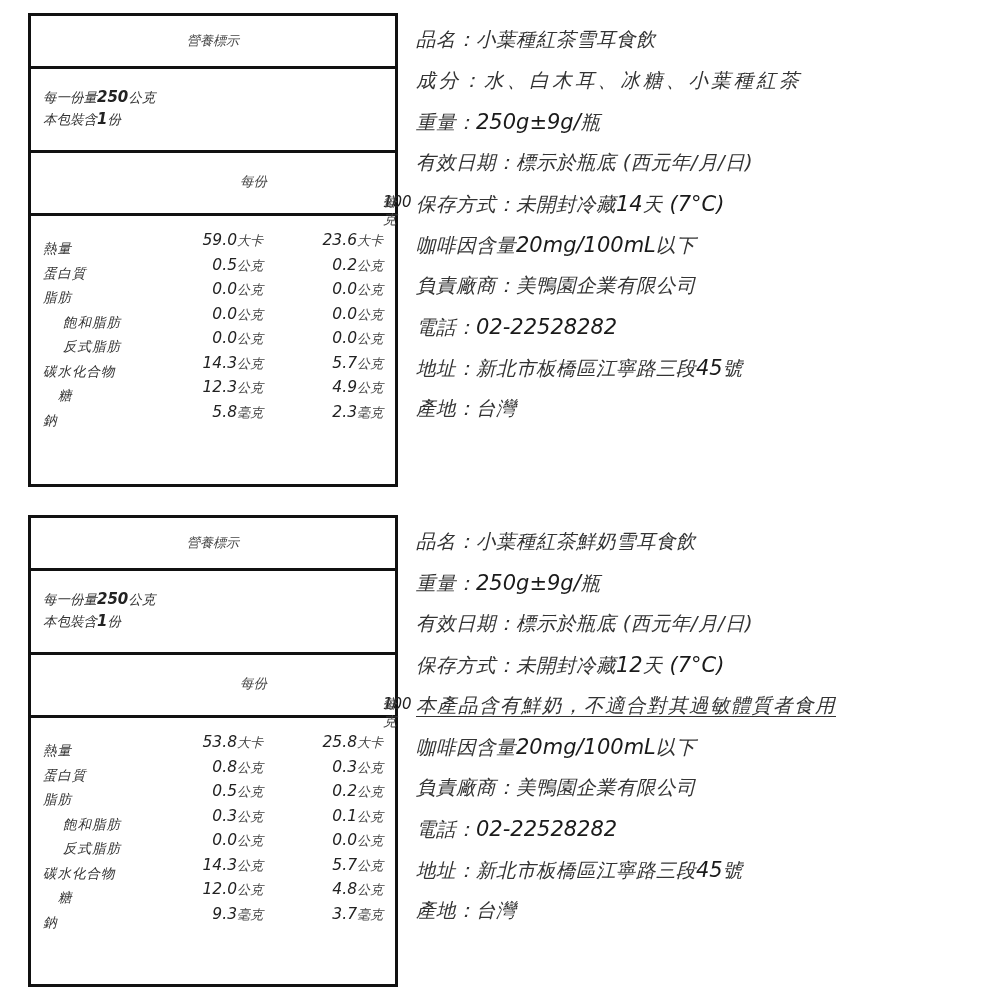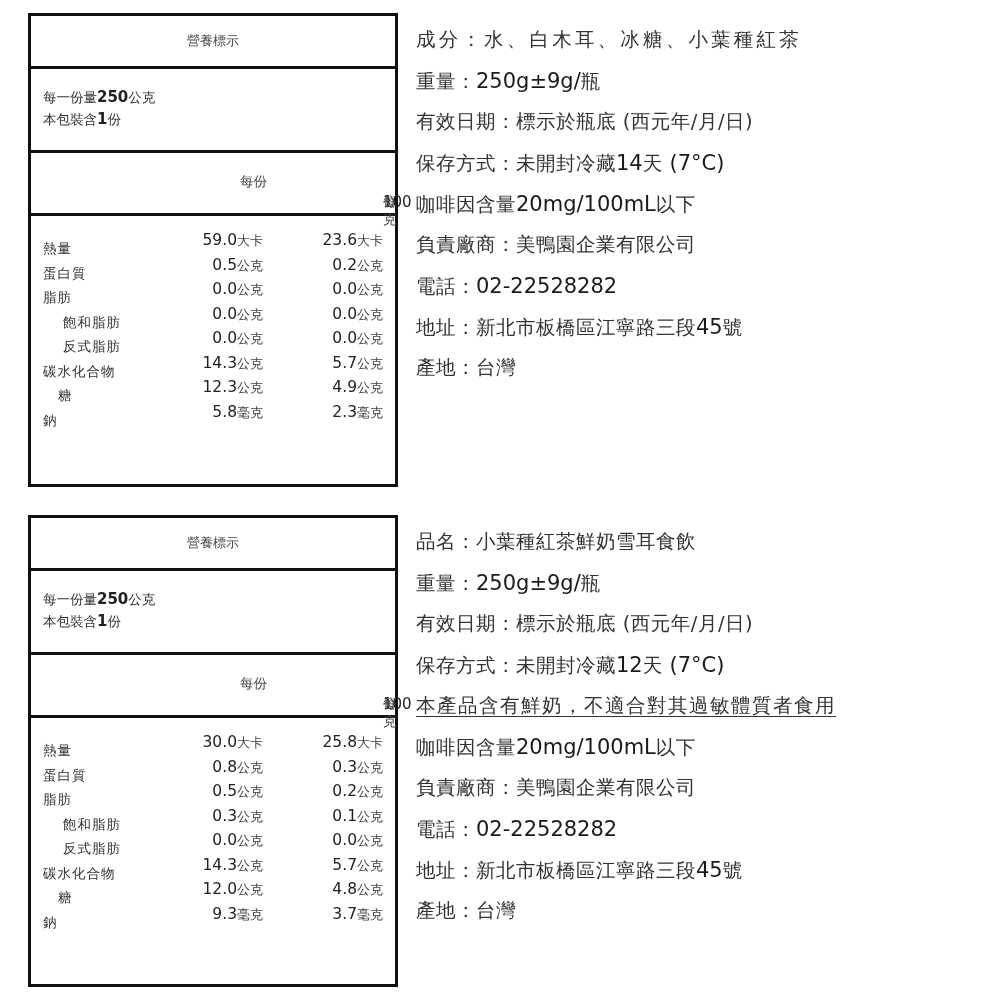--- a/index.html
+++ b/index.html
@@ -1,21 +1,21 @@
 <!DOCTYPE html>
 <html><head>
   <meta charset="utf-8">
   <style>
     * { box-sizing: border-box; margin: 0; padding: 0; }
     html, body {
       width: 1000px; height: 1000px; background: #ffffff; overflow: hidden;
       font-family: "DejaVu Sans", "Liberation Sans", sans-serif;
       color: #222;
     }
-    .page { position: relative; width: 992px; height: 1000px; }
+    .page { position: relative; width: 992px; height: 1000px; font-style: italic; }
 
     
     .nt {
       position: absolute; left: 28px; width: 370px;
       border: 3px solid #111; background: #fff;
     }
     .nt .sec { border-bottom: 3px solid #111; position: relative; }
     .nt .sec:last-child { border-bottom: none; }
     .nt .title {
       height: 53px; display: flex; align-items: center; justify-content: center;
@@ -104,20 +104,21 @@
         </div>
       <div class="row">
           <span class="lbl">鈉</span>
           <span class="v1"><span>5.8</span><span class="unit">毫克</span></span>
           <span class="v2"><span>2.3</span><span class="unit">毫克</span></span>
         </div>
     </div>
   </div>
 
   <div class="info" style="top:26px;">
+    <div class="line"><span>品名：</span><span>小葉種紅茶雪耳食飲</span></div>
     <div class="line wide"><span>成分：</span><span>水、白木耳、冰糖、小葉種紅茶</span></div>
     <div class="line"><span>重量：</span><span class="num">250g±9g/</span><span>瓶</span></div>
     <div class="line"><span>有效日期：</span><span>標示於瓶底</span> <span>(西元年/月/日)</span></div>
     <div class="line"><span>保存方式：</span><span>未開封冷藏</span><span class="num">14</span><span>天</span> <span class="num">(7°C)</span></div>
     <div class="line"><span>咖啡因含量</span><span class="num">20mg/100mL</span><span>以下</span></div>
     <div class="line"><span>負責廠商：</span><span>美鴨園企業有限公司</span></div>
     <div class="line"><span>電話：</span><span class="num">02-22528282</span></div>
     <div class="line"><span>地址：</span><span>新北市板橋區江寧路三段</span><span class="num">45</span><span>號</span></div>
     <div class="line"><span>產地：</span><span>台灣</span></div>
   </div>
@@ -132,21 +133,21 @@
       <span class="c1">每份</span>
       <span class="c2">
           <span>每</span>
           <span style="font-size:15px;color:#222">100</span>
           <span>公克</span>
         </span>
     </div>
     <div class="sec rows">
       <div class="row">
           <span class="lbl">熱量</span>
-          <span class="v1"><span>30.0</span><span class="unit">大卡</span></span>
+          <span class="v1"><span>53.8</span><span class="unit">大卡</span></span>
           <span class="v2"><span>25.8</span><span class="unit">大卡</span></span>
         </div>
       <div class="row">
           <span class="lbl">蛋白質</span>
           <span class="v1"><span>0.8</span><span class="unit">公克</span></span>
           <span class="v2"><span>0.3</span><span class="unit">公克</span></span>
         </div>
       <div class="row">
           <span class="lbl">脂肪</span>
           <span class="v1"><span>0.5</span><span class="unit">公克</span></span>

